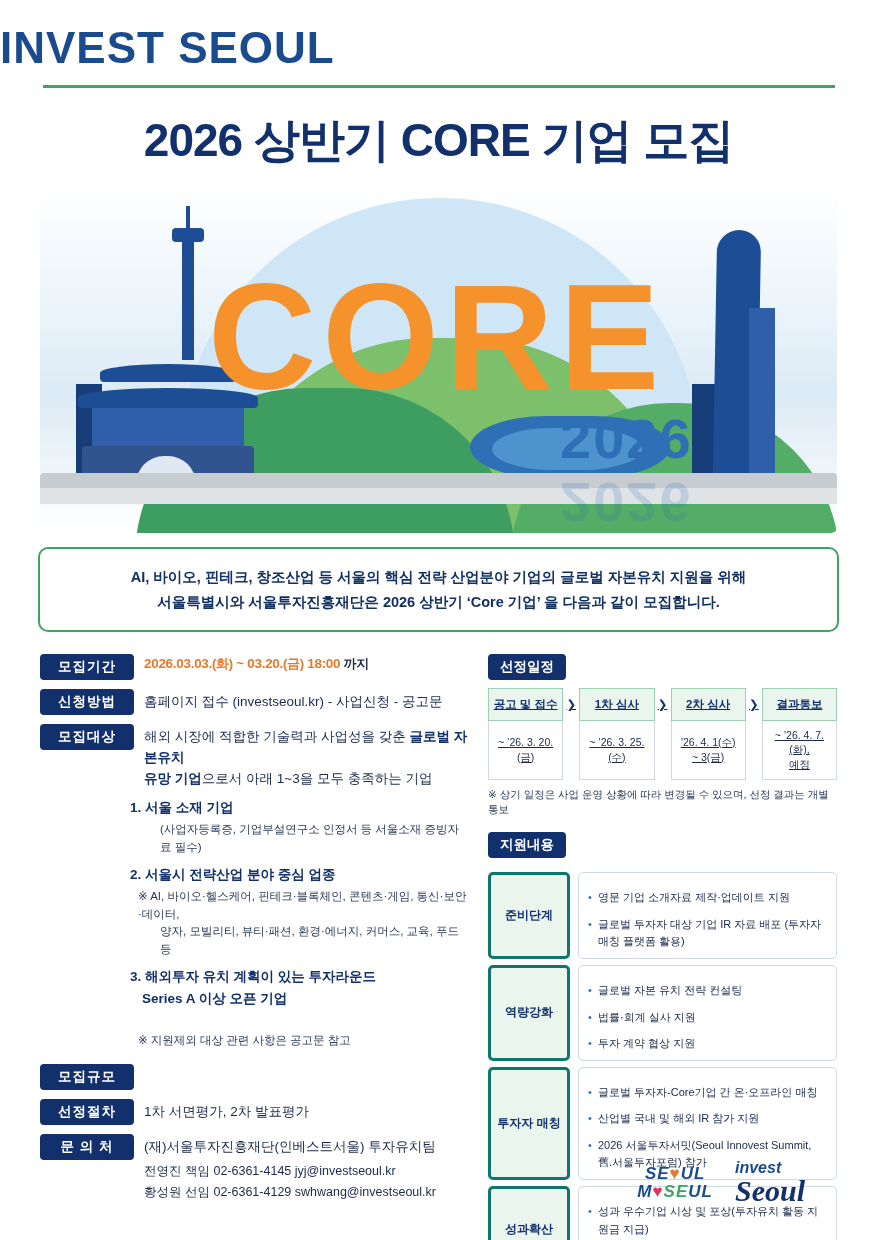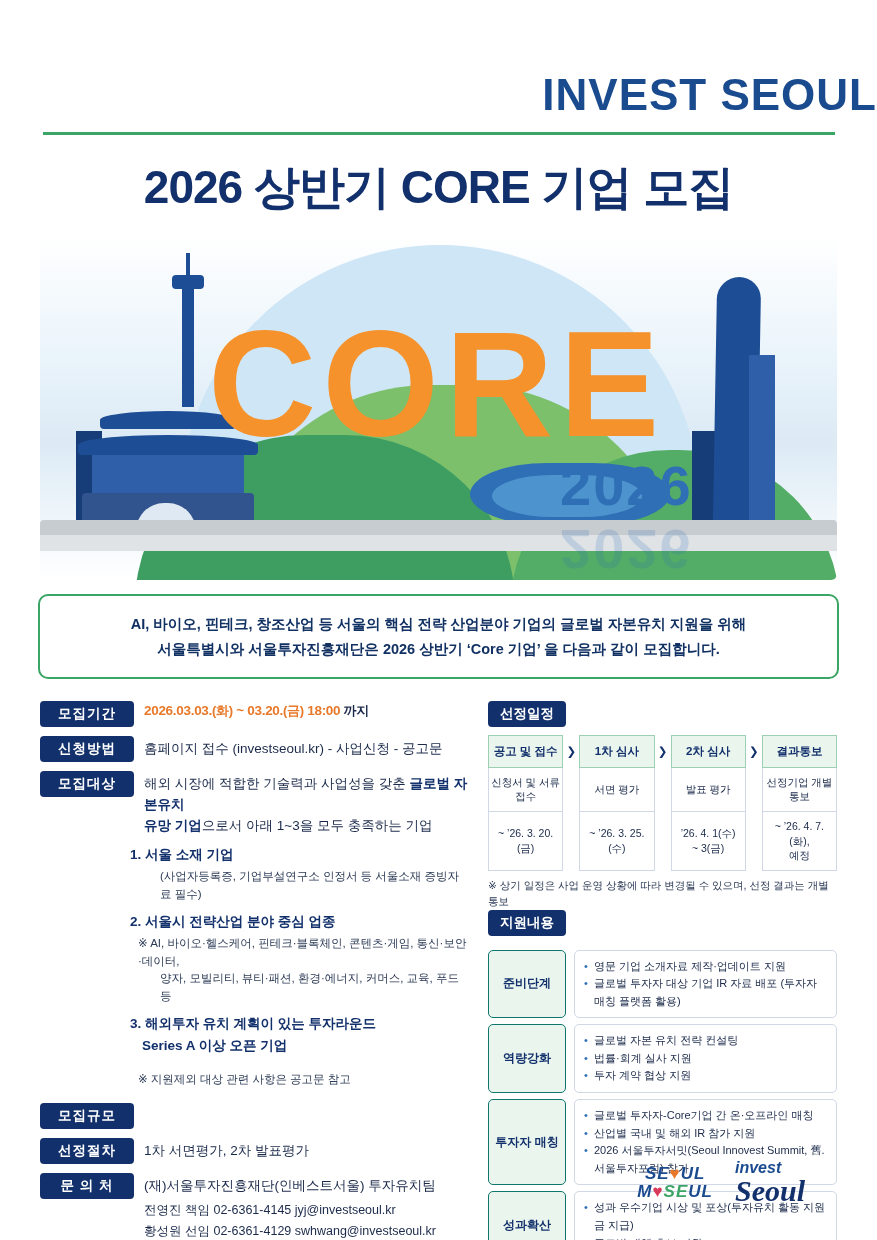--- a/index.html
+++ b/index.html
@@ -16,26 +16,26 @@
     overflow: hidden;
   }
   .poster {
     position: relative;
     width: 877px;
     height: 1240px;
   }
 
   
   .brand-title {
-    text-align: right;
+    text-align: left;
     font-size: 44px;
     font-weight: bold;
     letter-spacing: 1px;
     color: #1b4b8f;
-    padding-top: 72px;
+    padding-top: 25px;
     line-height: 1.05;
   }
   .brand-rule {
     width: 792px;
     height: 3px;
     background: #3aa564;
     margin: 14px auto 0 auto;
   }
   .main-title {
     text-align: center;
@@ -340,20 +340,21 @@
     font-weight: bold;
     border-radius: 4px;
     padding: 4px 12px;
     margin-bottom: 8px;
   }
   .sched {
     width: 349px;
     border-collapse: collapse;
     table-layout: fixed;
     font-size: 10.5px;
+    text-decoration: underline;
   }
   .sched td {
     text-align: center;
     vertical-align: middle;
     padding: 7px 2px;
     border: 1px solid #cfd8e4;
     line-height: 1.4;
     color: #1b2a4a;
   }
   .sched tr.head td {
@@ -383,40 +384,41 @@
   .support {
     width: 349px;
     border-collapse: separate;
     border-spacing: 0 6px;
     font-size: 11px;
     table-layout: fixed;
   }
   .support td.label {
     width: 74px;
     background: #eaf5ee;
-    border: 1px solid #0f766e;
+    border: 3px solid #0f766e;
     border-radius: 5px;
     text-align: center;
     font-weight: bold;
     color: #12306b;
     font-size: 12px;
     vertical-align: middle;
   }
   .support td.body {
     border: 1px solid #cfd8e4;
     border-radius: 5px;
     padding: 7px 9px;
     line-height: 1.6;
     vertical-align: middle;
   }
   .support td.gap { width: 6px; border: none; }
   .support li {
     list-style: none;
     position: relative;
     padding-left: 10px;
+    margin-top: 9px;
   }
   .support li:before {
     content: "•";
     position: absolute;
     left: 0;
     color: #2f6fb5;
   }
   .support ul { margin: 0; padding: 0; }
 
   
@@ -527,21 +529,21 @@
           </div>
 
         <div class="sub-h">2. 서울시 전략산업 분야 중심 업종</div>
         <div class="note">※ AI, 바이오·헬스케어, 핀테크·블록체인, 콘텐츠·게임, 통신·보안·데이터,</div>
         <div class="note">
             <span class="ind">양자, 모빌리티, 뷰티·패션, 환경·에너지, 커머스, 교육, 푸드 등</span>
           </div>
 
         <div class="sub-h">3. 해외투자 유치 계획이 있는 투자라운드</div>
         <div class="sub-h" style="margin-top:0;margin-left:16px;">Series A 이상 오픈 기업</div>
-        <div class="note" style="margin-top:16px;">※ 지원제외 대상 관련 사항은 공고문 참고</div>
+        <div class="note" style="margin-top:24px;">※ 지원제외 대상 관련 사항은 공고문 참고</div>
       </div>
 
       <div class="row" style="margin-top:14px;">
         <span class="tag">모집규모</span>
       </div>
 
       <div class="row">
         <span class="tag">선정절차</span>
         <span class="val">1차 서면평가, 2차 발표평가</span>
       </div>
@@ -563,47 +565,38 @@
       <table class="sched">
         <tbody>
             <tr class="head">
           <td>공고 및 접수</td>
           <td class="arrow">❯</td>
           <td>1차 심사</td>
           <td class="arrow">❯</td>
           <td>2차 심사</td>
           <td class="arrow">❯</td>
           <td>결과통보</td>
-        </tr>
-        <tr>
-          <td>신청서 및 서류접수</td>
-          <td class="arrow"></td>
-          <td>서면 평가</td>
-          <td class="arrow"></td>
-          <td>발표 평가</td>
-          <td class="arrow"></td>
-          <td>선정기업 개별 통보</td>
         </tr>
         <tr>
           <td style="white-space:pre-line;">~ ’26. 3. 20. (금)</td>
           <td class="arrow"></td>
           <td style="white-space:pre-line;">~ ’26. 3. 25. (수)</td>
           <td class="arrow"></td>
           <td style="white-space:pre-line;">’26. 4. 1(수)
 ~ 3(금)</td>
           <td class="arrow"></td>
           <td style="white-space:pre-line;">~ ’26. 4. 7.(화),
 예정</td>
         </tr>
       </tbody>
         </table>
 
       <div class="foot-note">※ 상기 일정은 사업 운영 상황에 따라 변경될 수 있으며, 선정 결과는 개별 통보</div>
 
-      <div class="sec-tag" style="">지원내용</div>
+      <div class="sec-tag" style="margin-top:14px;">지원내용</div>
 
       <table class="support">
         <tbody>
             <tr>
           <td class="label">준비단계</td>
           <td class="gap"></td>
           <td class="body">
             <ul>
               <li>영문 기업 소개자료 제작·업데이트 지원</li>
               <li>글로벌 투자자 대상 기업 IR 자료 배포 (투자자 매칭 플랫폼 활용)</li>

